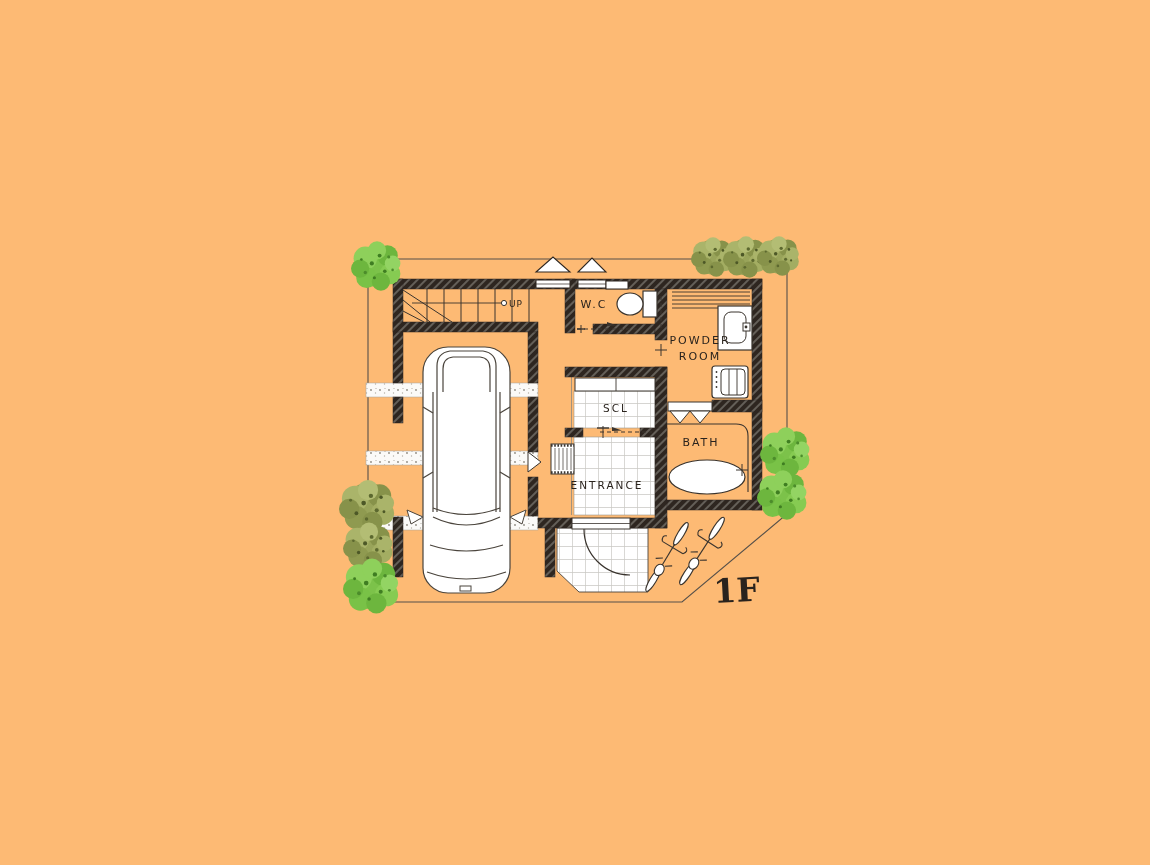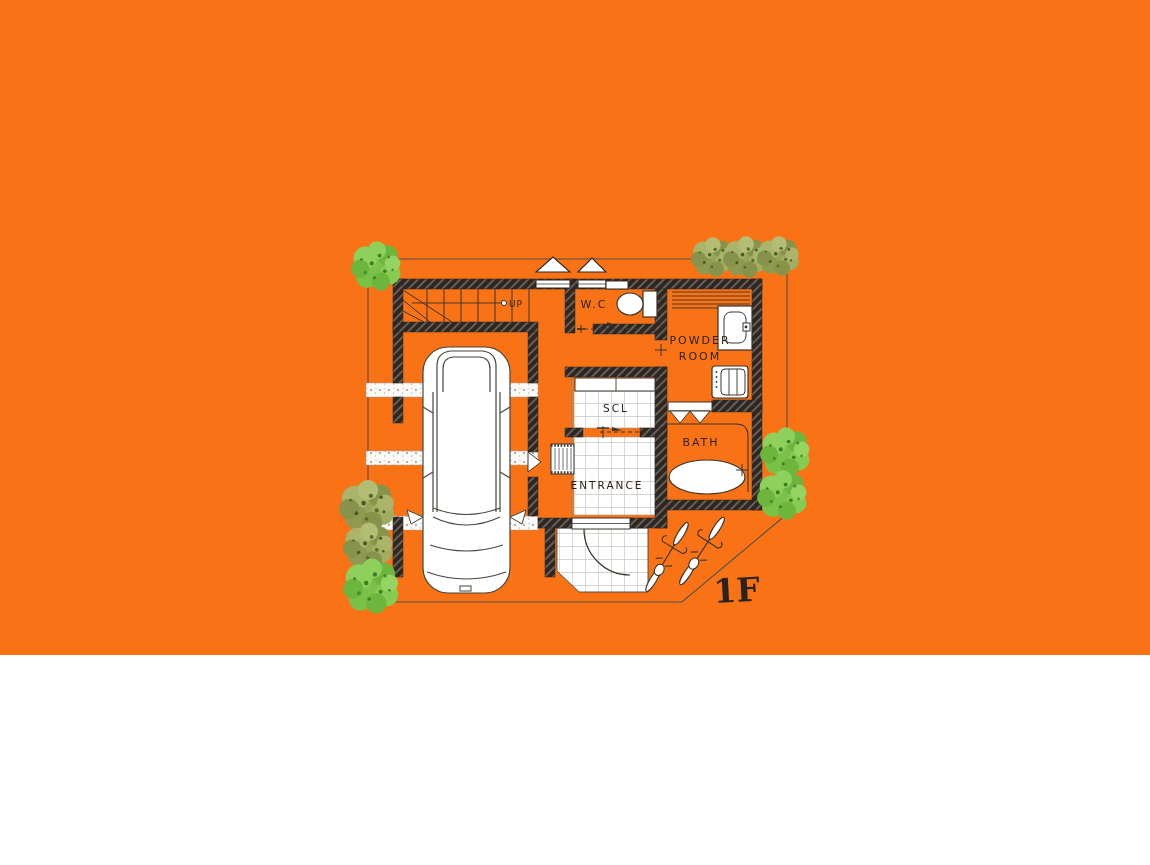--- a/index.html
+++ b/index.html
@@ -1,16 +1,16 @@
 <!DOCTYPE html>
 <html><head>
 <meta charset="utf-8">
 <style>
   html,body{margin:0;padding:0;background:#ffffff;}
-  .canvas{position:relative;width:1150px;height:655px;background:#f97316;overflow:hidden;}
+  .canvas{position:relative;width:1150px;height:865px;background:#fdba74;overflow:hidden;}
   svg{position:absolute;left:0;top:0;}
   text{font-family:"DejaVu Sans",sans-serif;fill:#2a231d;}
   .room-label{font-size:11px;letter-spacing:2px;font-weight:500;}
   .small-label{font-size:9px;letter-spacing:1px;font-weight:500;}
   .floor-label{font-family:"DejaVu Serif",serif;font-size:33px;font-weight:bold;letter-spacing:0px;}
 </style>
 </head>
 <body>
 
 <div class="canvas">

